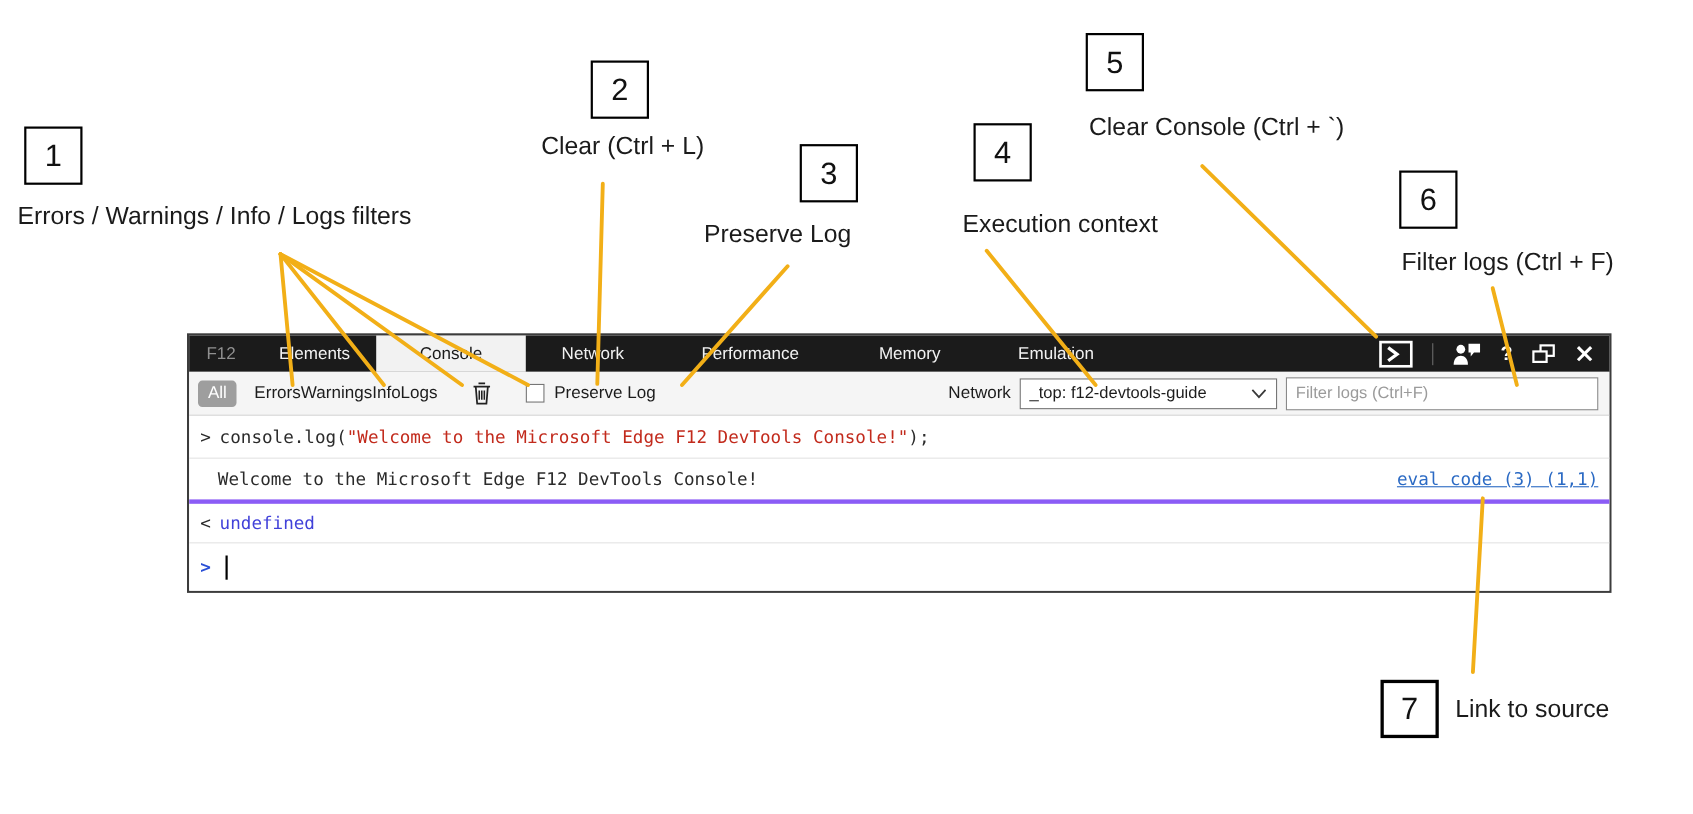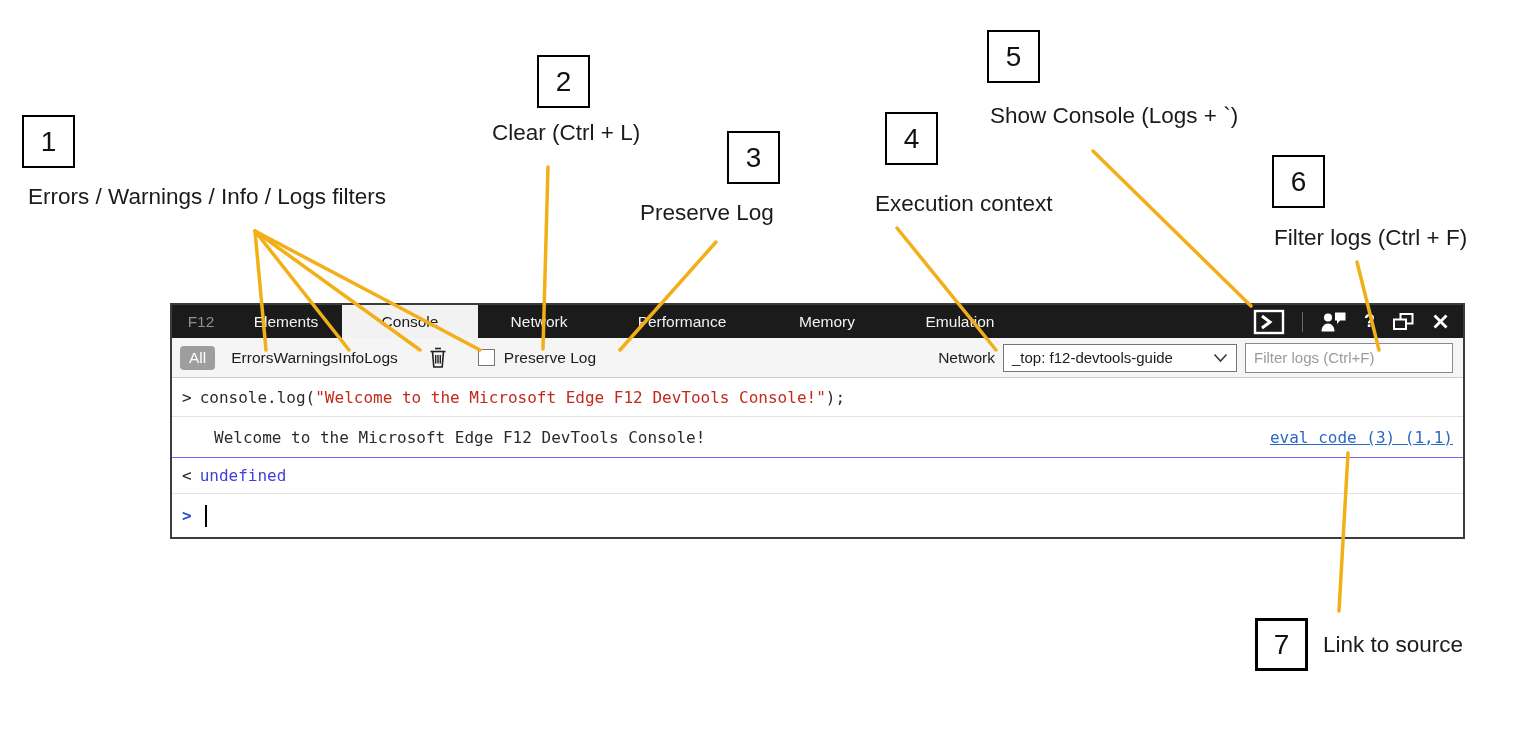--- a/index.html
+++ b/index.html
@@ -10,21 +10,21 @@
   .num-box { position:absolute; width:53px; height:53px; background:#fff; border:2.5px solid #000;
              display:flex; align-items:center; justify-content:center; font-size:28px; color:#111; z-index:30; }
   .callout-label { position:absolute; font-size:22.5px; color:#1b1b1b; white-space:nowrap; z-index:30; }
   #box1 { left:22px;  top:115px; }
   #box2 { left:537px; top:55px;  }
   #box3 { left:727px; top:131px; }
   #box4 { left:885px; top:112px; }
   #box5 { left:987px; top:30px;  }
   #box6 { left:1272px;top:155px; }
   #box7 { left:1255px;top:618px; border-width:3px; }
-  #lab1 { left:28px;   top:184px; }
+  #lab1 { left:16px;   top:184px; }
   #lab2 { left:492px;  top:120px; }
   #lab3 { left:640px;  top:200px; }
   #lab4 { left:875px;  top:191px; }
   #lab5 { left:990px;  top:103px; }
   #lab6 { left:1274px; top:225px; }
   #lab7 { left:1323px; top:632px; }
   #lines { position:absolute; left:0; top:0; z-index:20; pointer-events:none; }
 
   
   #devtools { position:absolute; left:170px; top:303px; width:1295px; height:236px;
@@ -46,30 +46,30 @@
              font-size:15.5px; color:#1c1c1c; padding:0 8px; flex:0 0 auto; }
   #all-pill { background:#9e9e9e; color:#fff; border-radius:4px; padding:3px 9px; }
   #filter-group { display:flex; align-items:center; margin-left:16px; }
   #trash-btn { margin-left:30px; display:flex; align-items:center; }
   #preserve-checkbox { width:17px; height:17px; margin-left:30px; accent-color:#fff; appearance:none;
                        background:#fff; border:1px solid #767676; }
   #preserve-label { margin-left:9px; }
   #toolbar-right { margin-left:auto; display:flex; align-items:center; gap:8px; padding-right:2px; }
   #target-dropdown { width:234px; height:28px; background:#fff; border:1px solid #767676; display:flex;
                      align-items:center; justify-content:space-between; padding:0 8px; font-size:15px; }
-  #filter-input { width:208px; height:30px; border:1px solid #8a8a8a; background:#fff; font-size:15px;
+  #filter-input { width:284px; height:30px; border:1px solid #8a8a8a; background:#fff; font-size:15px;
                   padding:0 8px; font-family:"Liberation Sans", sans-serif; color:#333; }
   #filter-input::placeholder { color:#9b9b9b; }
 
   
   #console-area { flex:1; display:flex; flex-direction:column; background:#fff;
                   font-family:"DejaVu Sans Mono", monospace; font-size:16px; color:#2b2b2b; }
   .crow { display:flex; align-items:center; padding-left:10px; position:relative; }
   #row-echo   { height:39px; border-bottom:1px solid #e3e3e3; }
-  #row-output { height:41px; border-bottom:1px solid #8b5cf6; padding-left:42px; }
+  #row-output { height:41px; border-bottom:4px solid #8b5cf6; padding-left:26px; }
   #row-return { height:36px; border-bottom:1px solid #e3e3e3; }
   #row-prompt { flex:1; }
   .code-dark { color:#2b2b2b; }
   .code-string { color:#c22a1c; }
   .echo-chevron { margin-right:8px; color:#2b2b2b; }
   #source-link { position:absolute; right:10px; color:#2b6ac4; text-decoration:underline; }
   .return-chevron { margin-right:8px; color:#2b2b2b; }
   #undefined-val { color:#4141d9; }
   #prompt-chevron { color:#2b50d6; font-weight:bold; }
   #cursor { display:inline-block; width:2px; height:22px; background:#000; margin-left:13px; }
@@ -97,21 +97,21 @@
   <div class="num-box" id="box3">3</div>
   <div class="num-box" id="box4">4</div>
   <div class="num-box" id="box5">5</div>
   <div class="num-box" id="box6">6</div>
   <div class="num-box" id="box7">7</div>
 
   <div class="callout-label" id="lab1">Errors / Warnings / Info / Logs filters</div>
   <div class="callout-label" id="lab2">Clear (Ctrl + L)</div>
   <div class="callout-label" id="lab3">Preserve Log</div>
   <div class="callout-label" id="lab4">Execution context</div>
-  <div class="callout-label" id="lab5">Show Console (Logs + `)</div>
+  <div class="callout-label" id="lab5">Clear Console (Ctrl + `)</div>
   <div class="callout-label" id="lab6">Filter logs (Ctrl + F)</div>
   <div class="callout-label" id="lab7">Link to source</div>
 
   <div id="devtools">
 
     <div id="tabbar">
       <div class="tab tab-f12">F12</div>
       <div class="tab tab-elements">Elements</div>
       <div class="tab tab-console">Console</div>
       <div class="tab tab-network">Network</div>

